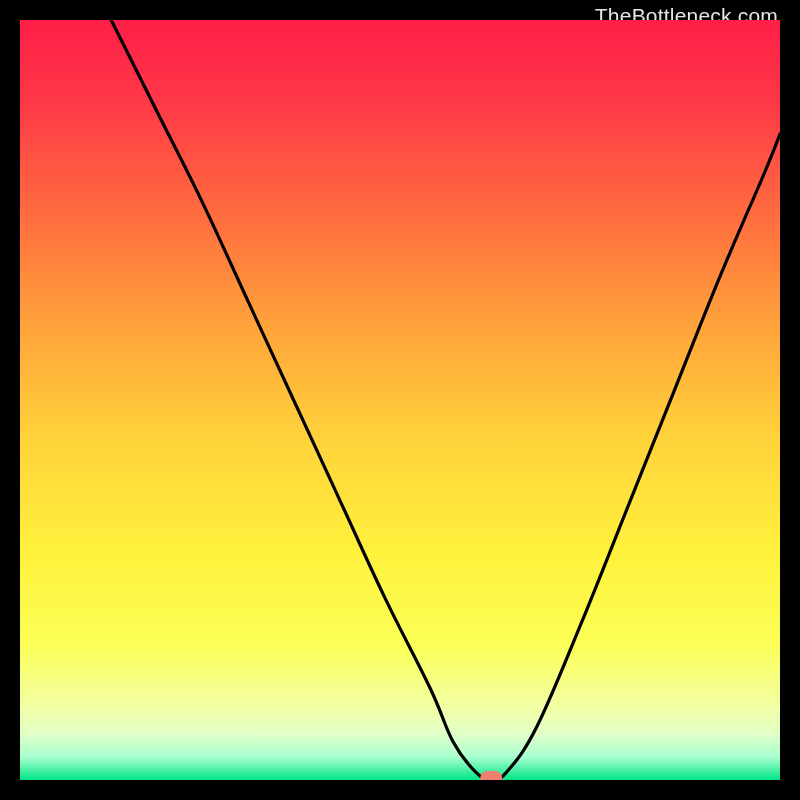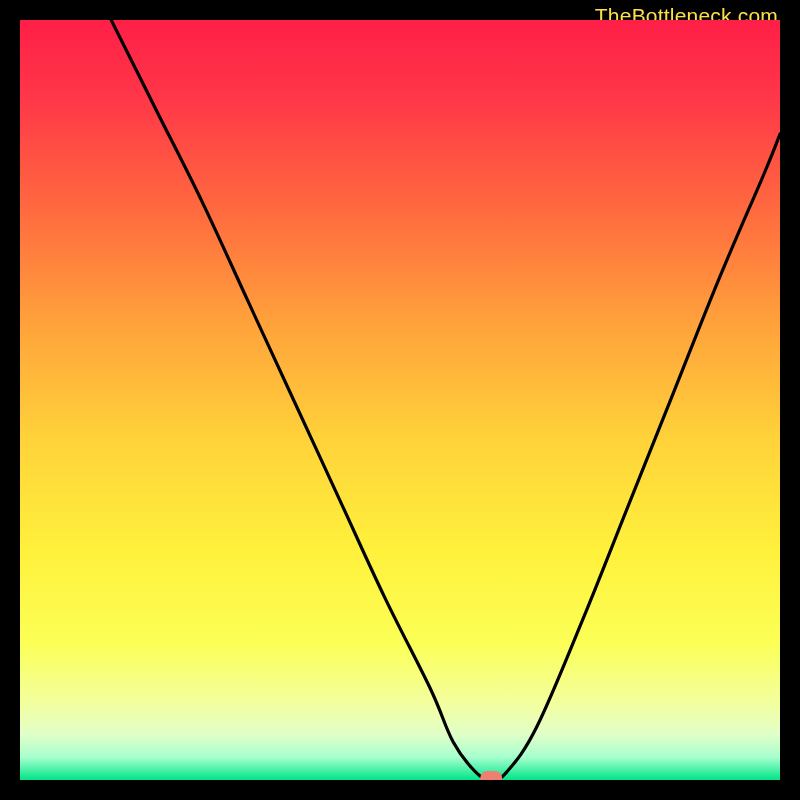--- a/index.html
+++ b/index.html
@@ -23,21 +23,21 @@
     top: 20px;
     width: 760px;
     height: 760px;
   }
   .watermark {
     position: absolute;
     top: 4px;
     right: 22px;
     font-size: 21px;
     font-weight: 500;
-    color: #fde047;
+    color: #e5e5e5;
     letter-spacing: 0.2px;
     font-family: Arial, Helvetica, sans-serif;
   }
   svg {
     display: block;
   }
 </style>
 </head>
 <body>
 

